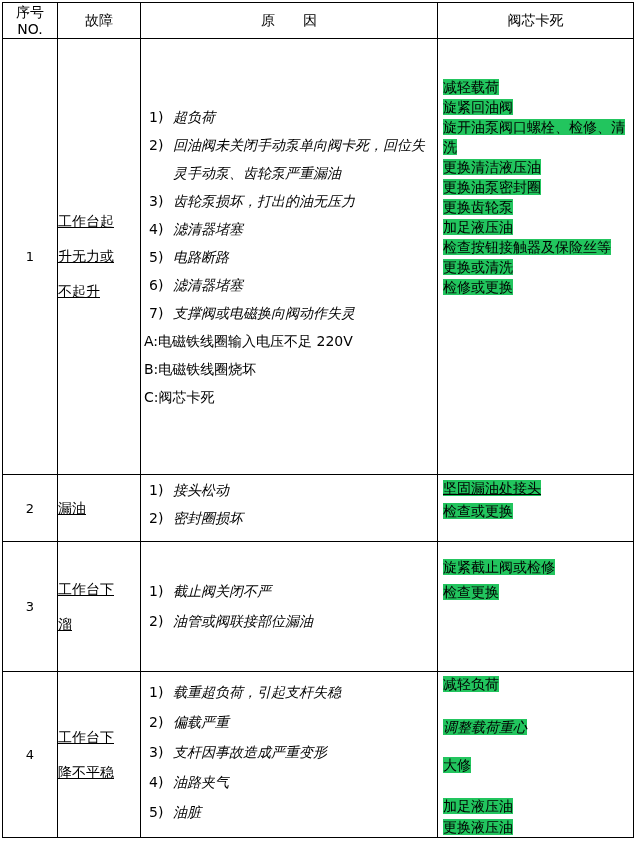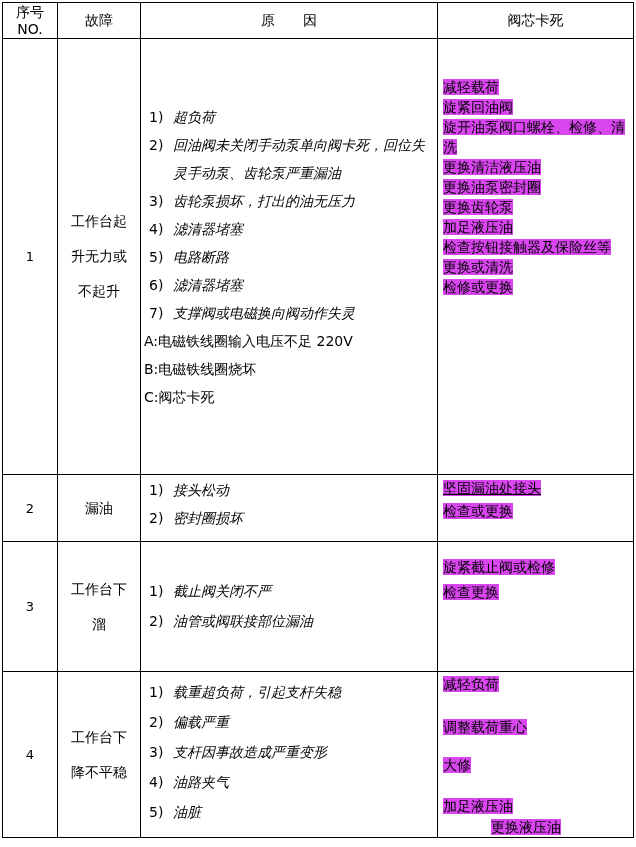--- a/index.html
+++ b/index.html
@@ -23,41 +23,41 @@
   tr.header-row{height:36px;}
   th.h-cell{text-align:center;vertical-align:middle;line-height:17px;}
   
   tr.row-1{height:436px;}
   tr.row-2{height:67px;}
   tr.row-3{height:130px;}
   tr.row-4{height:166px;}
   
   td.no-cell{text-align:center;vertical-align:middle;font-size:13px;}
   
-  td.fault-cell{text-align:center;vertical-align:middle;line-height:35px;}
+  td.fault-cell{text-align:left;vertical-align:middle;line-height:35px;text-decoration:underline;}
   
   td.cause-cell{padding-left:3px;padding-right:6px;}
   .cause-item{display:flex;}
   .cause-item .num{width:24px;flex:none;padding-left:5px;box-sizing:content-box;}
   .cause-item .ctext{flex:1;font-style:italic;}
   tr.row-1 td.cause-cell{padding-top:64px;line-height:28px;}
   tr.row-2 td.cause-cell{padding-top:1px;line-height:28px;}
   tr.row-3 td.cause-cell{padding-top:34px;line-height:30px;}
   tr.row-4 td.cause-cell{padding-top:5px;line-height:30px;}
   
   td.remedy-cell{padding-left:5px;padding-right:4px;}
   tr.row-1 td.remedy-cell{padding-top:38px;line-height:20px;}
   tr.row-2 td.remedy-cell{padding-top:2px;line-height:23px;}
   tr.row-3 td.remedy-cell{padding-top:13px;line-height:25px;}
   tr.row-4 td.remedy-cell{padding-top:2px;line-height:20px;}
-  tr.row-4 td.remedy-cell .remedy-line.g1{margin-top:23px;}
+  tr.row-4 td.remedy-cell .remedy-line.g1{margin-top:23px;font-style:italic;}
   tr.row-4 td.remedy-cell .remedy-line.g2{margin-top:18px;}
   tr.row-4 td.remedy-cell .remedy-line.g3{margin-top:21px;}
-  tr.row-4 td.remedy-cell .remedy-line.g4{margin-top:1px;margin-left:48px;}
-  .hl{background:#d946ef;}
+  tr.row-4 td.remedy-cell .remedy-line.g4{margin-top:1px;}
+  .hl{background:#22c55e;}
   .underline{text-decoration:underline;}
 </style>
 </head>
 <body>
 
 <div class="page">
   <table class="fault-table">
     <colgroup>
       <col style="width:55px">
       <col style="width:83px">

